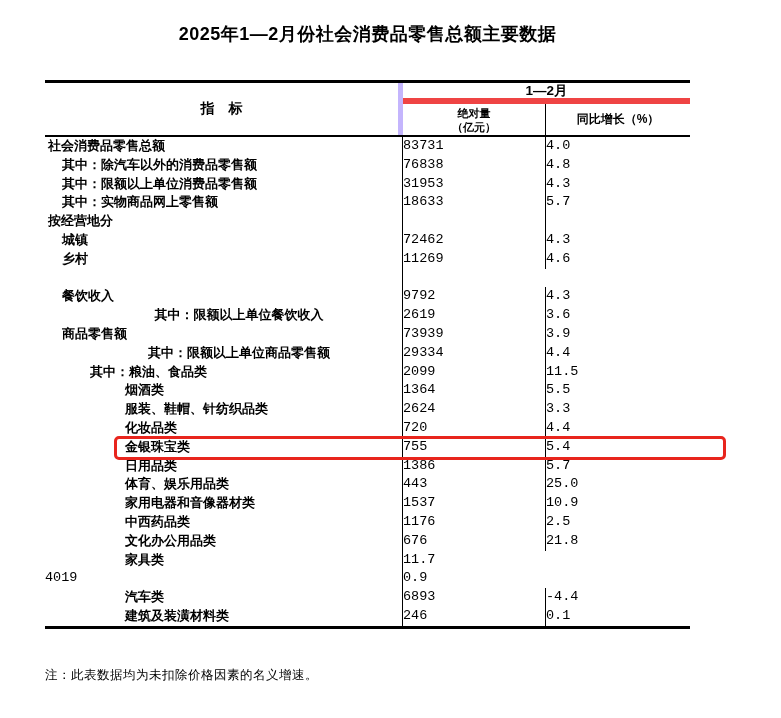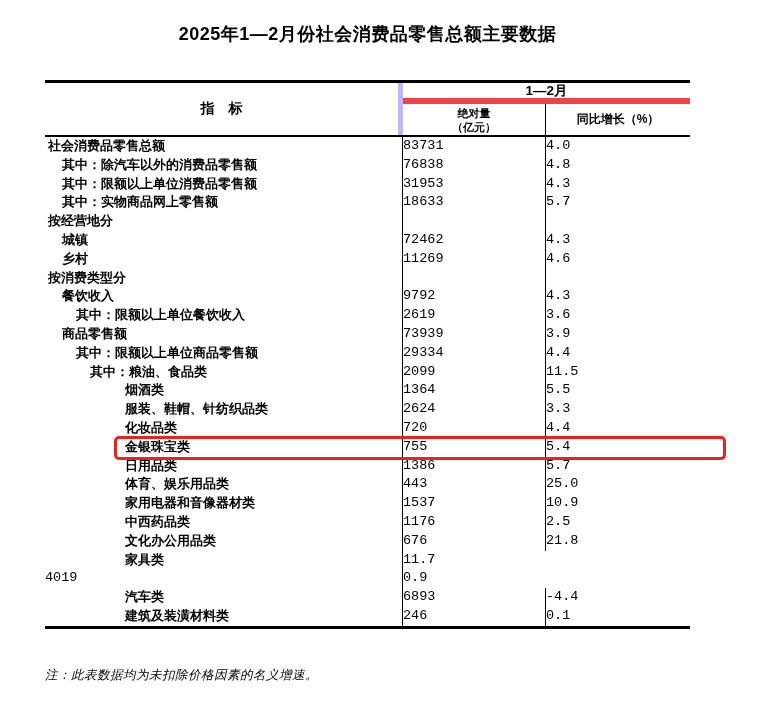--- a/index.html
+++ b/index.html
@@ -75,39 +75,38 @@
   }
   .cell.num {
     font-family: Liberation Mono, monospace;
     font-size: 13.5px;
     text-align: left;
   }
   .cell.abs { border-right: 1px solid #000; padding-right: 9px; }
   .cell.growth { padding-right: 8px; }
   .indent-0 { padding-left: 3px; }
   .indent-1 { padding-left: 17px; }
-  .indent-2 { padding-left: 31px; }
+  .indent-2 { padding-left: 31px; text-align: center; }
   .indent-3 { padding-left: 45px; }
   .indent-4 { padding-left: 80px; }
   .highlight-box {
     position: absolute;
     left: 114px;
     top: 436px;
     width: 612px;
     height: 24px;
     border: 3px solid #e8251d;
     border-radius: 5px;
     pointer-events: none;
   }
   .note {
     position: absolute;
     left: 45px;
     top: 667px;
     font-family: "Liberation Serif", "DejaVu Serif", serif;
-    font-style: italic;
     font-size: 12.5px;
     letter-spacing: 0.5px;
   }
 </style>
 </head>
 <body>
 
 <div class="page">
 
   <div class="title">2025年1—2月份社会消费品零售总额主要数据</div>
@@ -152,21 +151,20 @@
           <div class="cell name indent-1">城镇</div>
           <div class="cell num abs">72462</div>
           <div class="cell num growth">4.3</div>
         </div>
         <div class="trow">
           <div class="cell name indent-1">乡村</div>
           <div class="cell num abs">11269</div>
           <div class="cell num growth">4.6</div>
         </div>
         <div class="trow">
-          <div class="cell name indent-0">按消费类型分</div>
           <div class="cell num abs"></div>
           <div class="cell num growth"></div>
         </div>
         <div class="trow">
           <div class="cell name indent-1">餐饮收入</div>
           <div class="cell num abs">9792</div>
           <div class="cell num growth">4.3</div>
         </div>
         <div class="trow">
           <div class="cell name indent-2">其中：限额以上单位餐饮收入</div>

